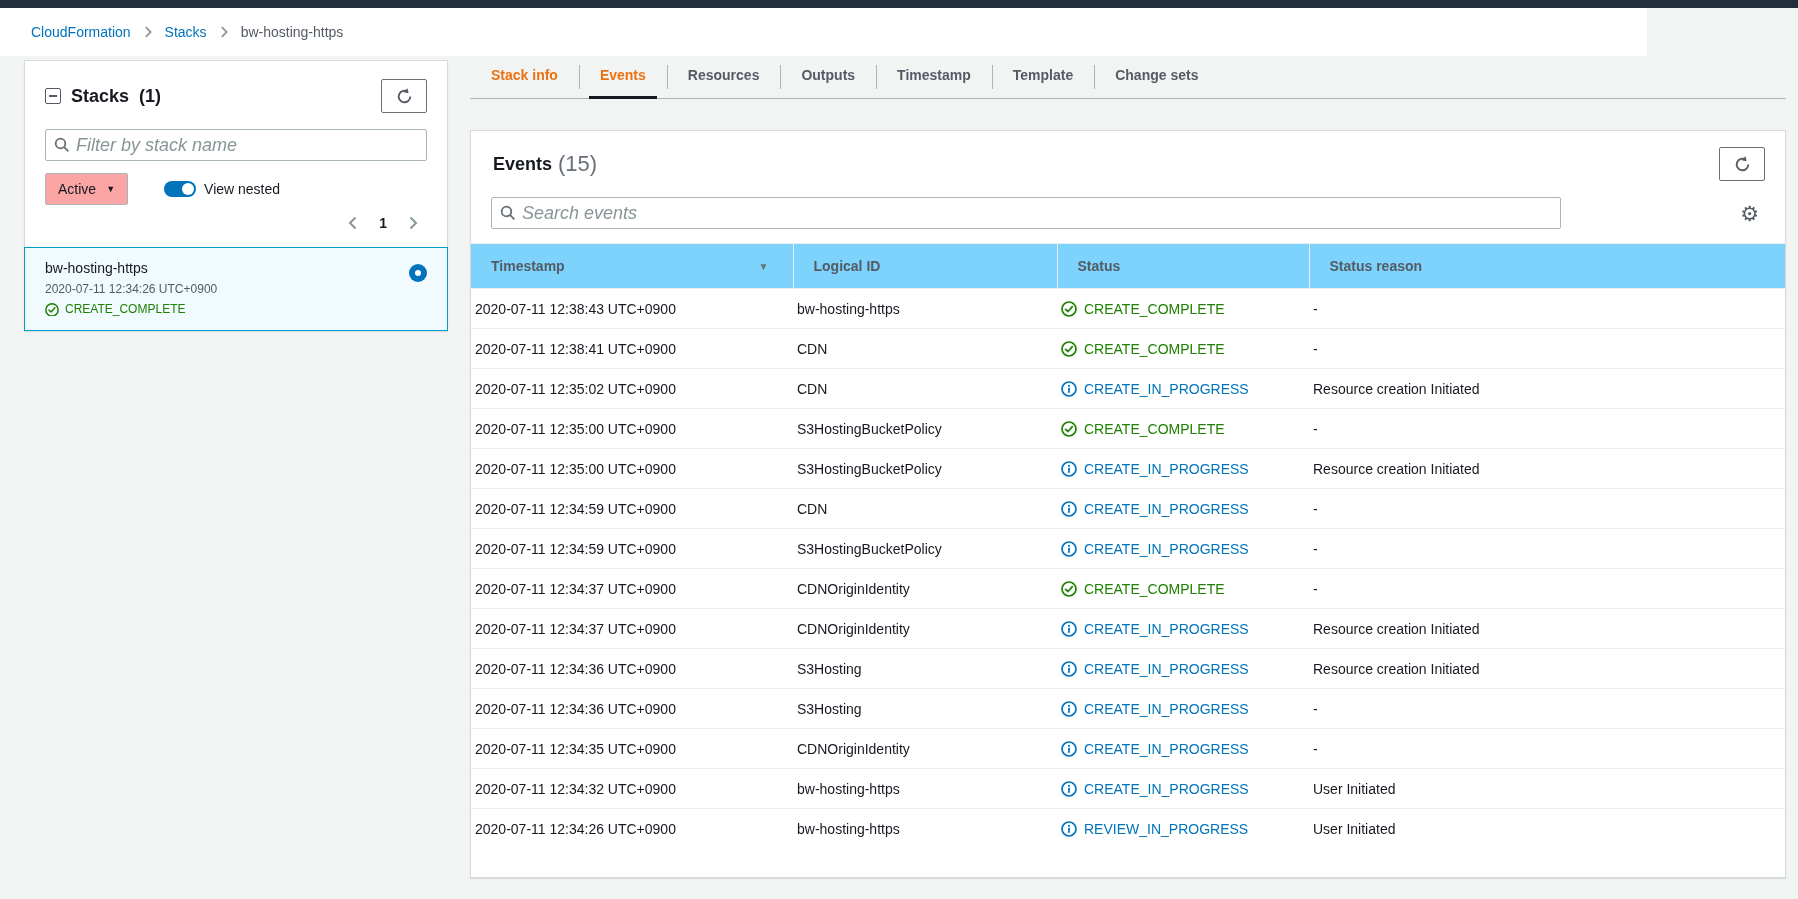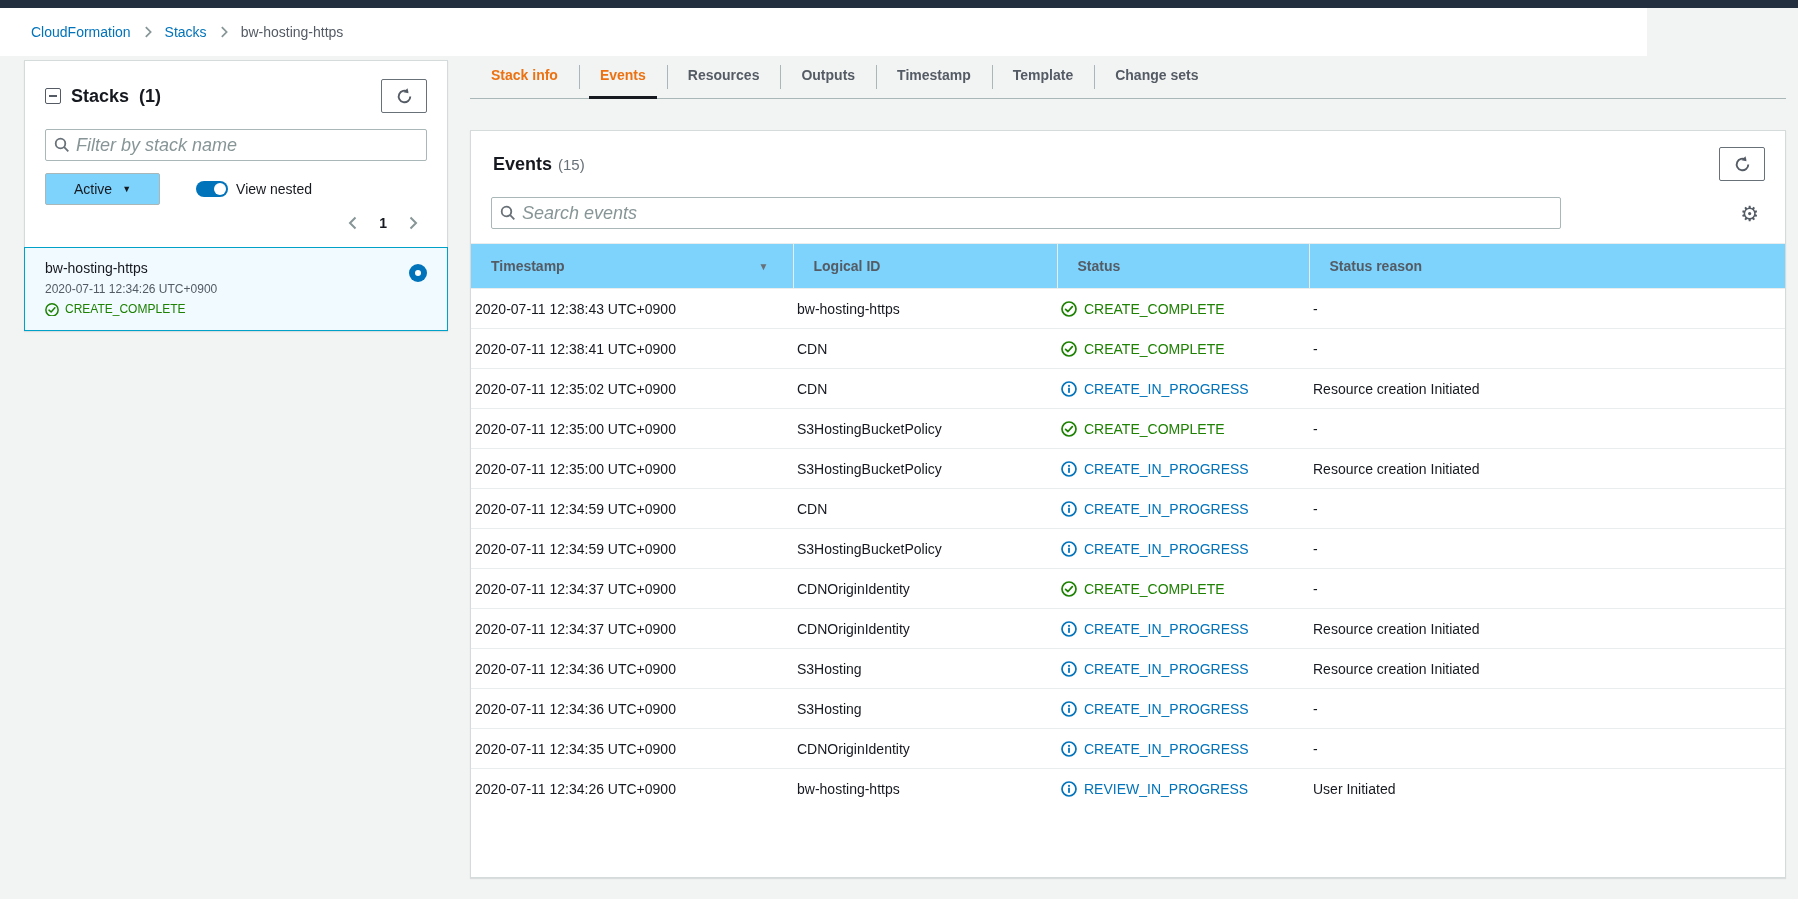--- a/index.html
+++ b/index.html
@@ -48,22 +48,22 @@
     display:flex; align-items:center; padding:0 8px; background:#fff; gap:6px;
   }
   .search-box input {
     border:none; outline:none; flex:1; font-size:18px; font-family:"Liberation Sans",sans-serif;
     color:#16191f; background:transparent;
   }
   .search-box input::placeholder { color:#879596; font-style:italic; }
   .mag-icon { flex:none; display:flex; color:#687078; }
   .controls-row { margin-top:12px; display:flex; align-items:center; }
   .btn-dropdown {
-    height:32px; background:#7dd3fc; border:1px solid #aab7b8; border-radius:2px;
-    display:flex; align-items:center; gap:10px; padding:0 28px; cursor:pointer;
+    height:32px; background:#fca5a5; border:1px solid #aab7b8; border-radius:2px;
+    display:flex; align-items:center; gap:10px; padding:0 12px; cursor:pointer;
     font-size:14px; color:#16191f; font-family:"Liberation Sans",sans-serif;
   }
   .caret { font-size:9px; color:#16191f; }
   .toggle-group { display:flex; align-items:center; gap:8px; margin-left:36px; cursor:pointer; }
   .toggle {
     width:32px; height:16px; border-radius:8px; background:#0073bb; position:relative; flex:none;
   }
   .toggle::after {
     content:""; position:absolute; right:2px; top:2px; width:12px; height:12px;
     border-radius:50%; background:#fff;
@@ -104,21 +104,21 @@
   }
 
   
   .events-card {
     position:absolute; left:470px; top:130px; width:1316px; height:748px;
     background:#fff; border:1px solid #d5dbdb; box-shadow:0 1px 1px rgba(0,28,36,.1);
     overflow:hidden;
   }
   .events-header { display:flex; align-items:center; padding:16px 20px 8px 22px; }
   .events-title { font-size:18px; font-weight:bold; color:#16191f; }
-  .events-count { font-size:15px; color:#687078; margin-left:6px; }
+  .events-count { font-size:22px; color:#687078; margin-left:6px; }
   .events-search-row { display:flex; align-items:center; padding:8px 20px 14px 20px; }
   .events-search { width:1070px; margin-top:0; }
   .gear-btn {
     margin-left:auto; background:none; border:none; cursor:pointer;
     font-size:21px; color:#545b64; line-height:1; padding:0 6px;
   }
   table.events-table { width:100%; border-collapse:collapse; table-layout:fixed; }
   .events-table col.c1 { width:322px; }
   .events-table col.c2 { width:264px; }
   .events-table col.c3 { width:252px; }
@@ -479,20 +479,37 @@
                   <rect x="7.1" y="6.8" width="1.8" height="5" fill="#0073bb"></rect>
                   <rect x="7.1" y="3.9" width="1.8" height="1.9" fill="#0073bb"></rect>
                 </svg>
 </span>
               <span class="status-text">CREATE_IN_PROGRESS</span>
             </span>
           </td>
     <td>-</td>
   </tr>
         <tr>
+    <td>2020-07-11 12:34:32 UTC+0900</td>
+    <td>bw-hosting-https</td>
+    <td>
+            <span class="status-cell status-info">
+              <span class="status-icon">
+  <svg width="16" height="16" viewBox="0 0 16 16">
+                  <circle cx="8" cy="8" r="7" fill="none" stroke="#0073bb" stroke-width="1.7"></circle>
+                  <rect x="7.1" y="6.8" width="1.8" height="5" fill="#0073bb"></rect>
+                  <rect x="7.1" y="3.9" width="1.8" height="1.9" fill="#0073bb"></rect>
+                </svg>
+</span>
+              <span class="status-text">CREATE_IN_PROGRESS</span>
+            </span>
+          </td>
+    <td>User Initiated</td>
+  </tr>
+        <tr>
     <td>2020-07-11 12:34:26 UTC+0900</td>
     <td>bw-hosting-https</td>
     <td>
             <span class="status-cell status-info">
               <span class="status-icon">
   <svg width="16" height="16" viewBox="0 0 16 16">
                   <circle cx="8" cy="8" r="7" fill="none" stroke="#0073bb" stroke-width="1.7"></circle>
                   <rect x="7.1" y="6.8" width="1.8" height="5" fill="#0073bb"></rect>
                   <rect x="7.1" y="3.9" width="1.8" height="1.9" fill="#0073bb"></rect>
                 </svg>

